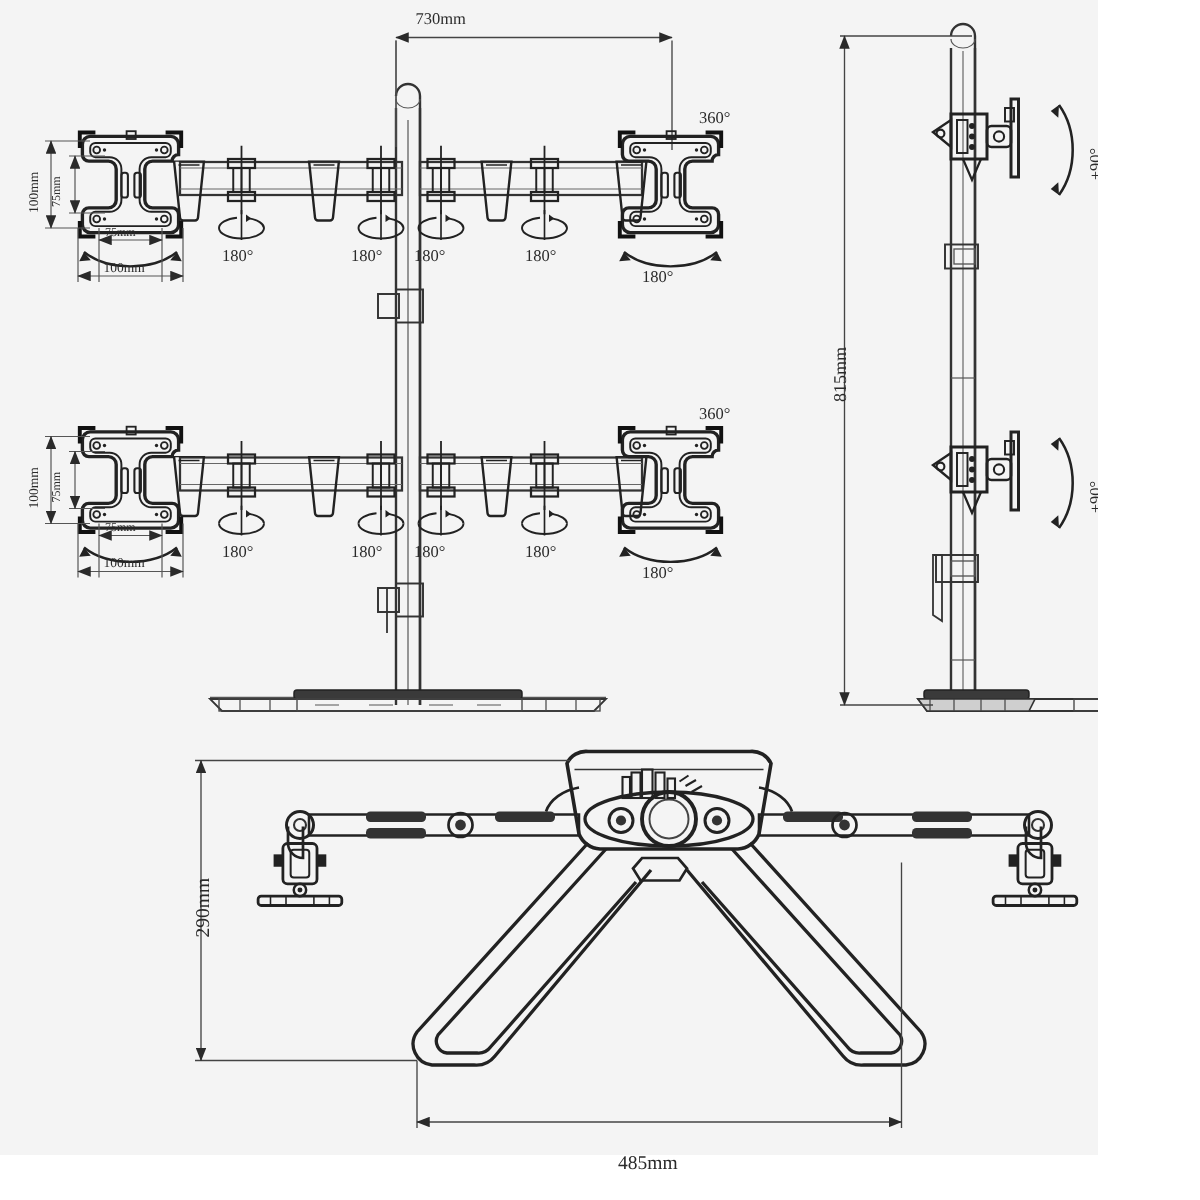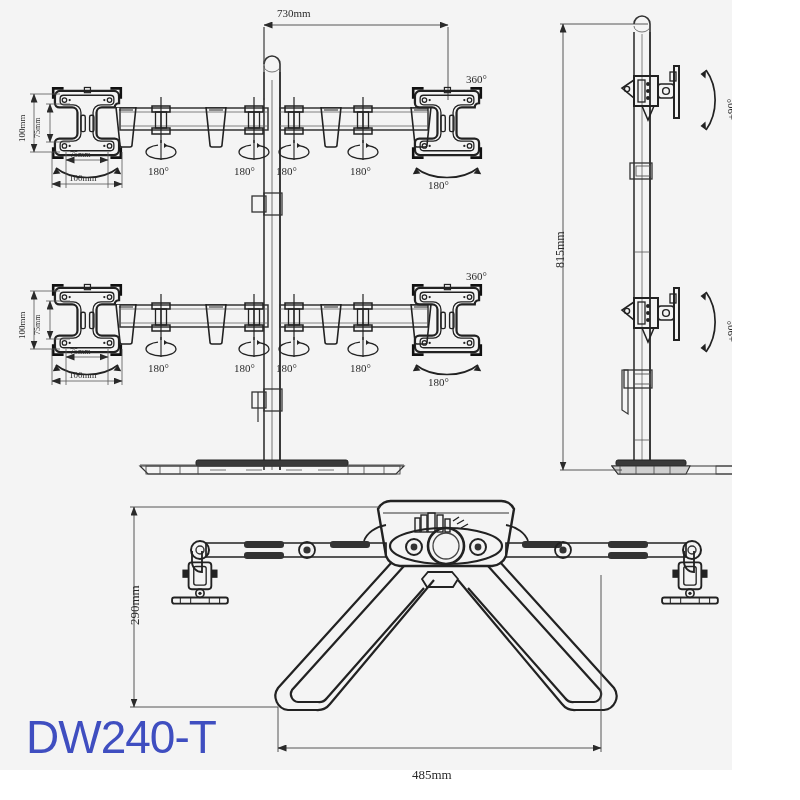--- a/index.html
+++ b/index.html
@@ -418,16 +418,15 @@
 
   <div class="lbl rot90" style="left:554px;top:268px;font-size:12px;">815mm</div>
 
   <div class="lbl rot90" style="left:726px;top:120px;font-size:11px;">±90°</div>
   <div class="lbl rot90" style="left:726px;top:342px;font-size:11px;">±90°</div>
 
   <div class="lbl rot90" style="left:128px;top:625px;font-size:13px;">290mm</div>
 
   <div class="lbl" style="left:412px;top:768px;font-size:13px;">485mm</div>
 
-  <div class="model">DW240-T</div>
 
   <div id="bottomstrip"></div>
 </div>
 
 </body></html>

